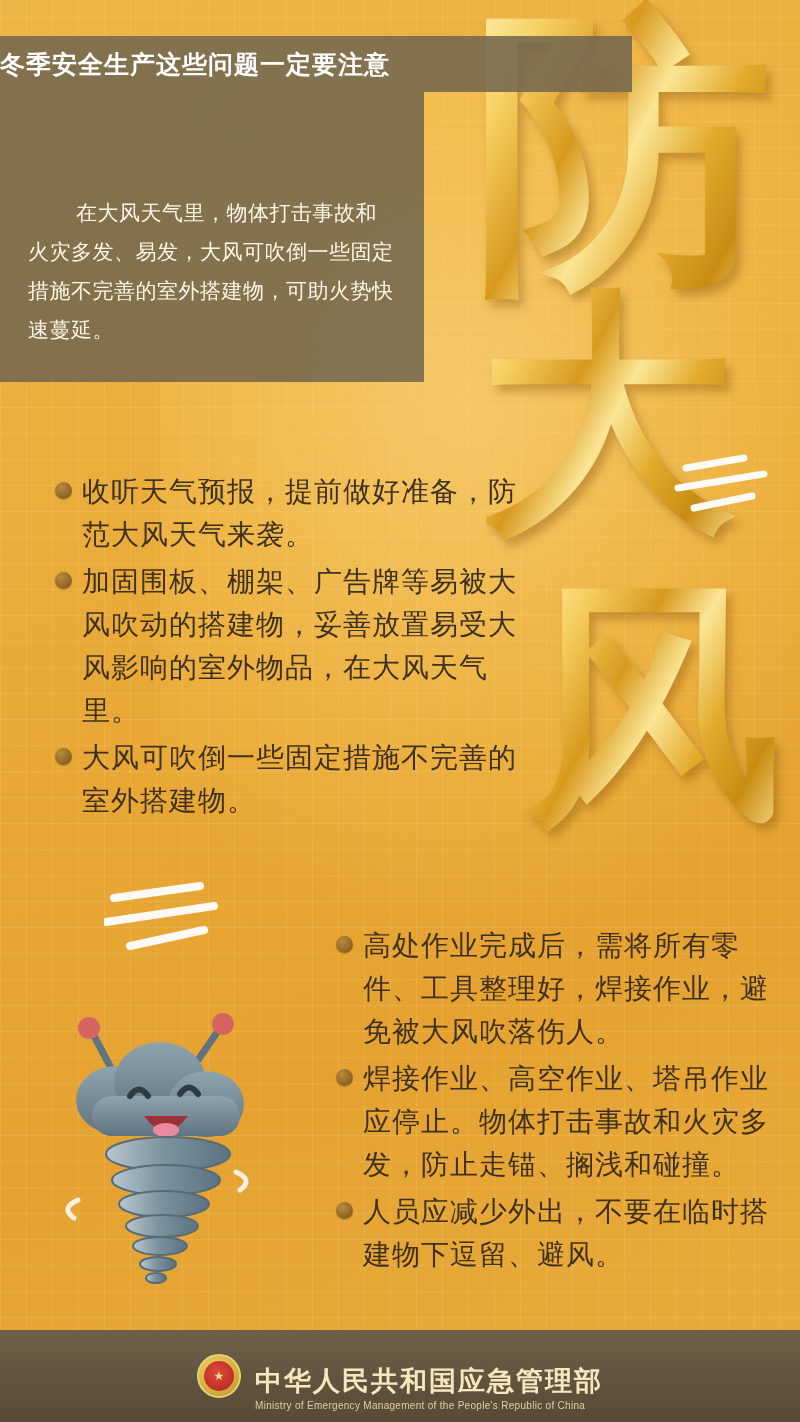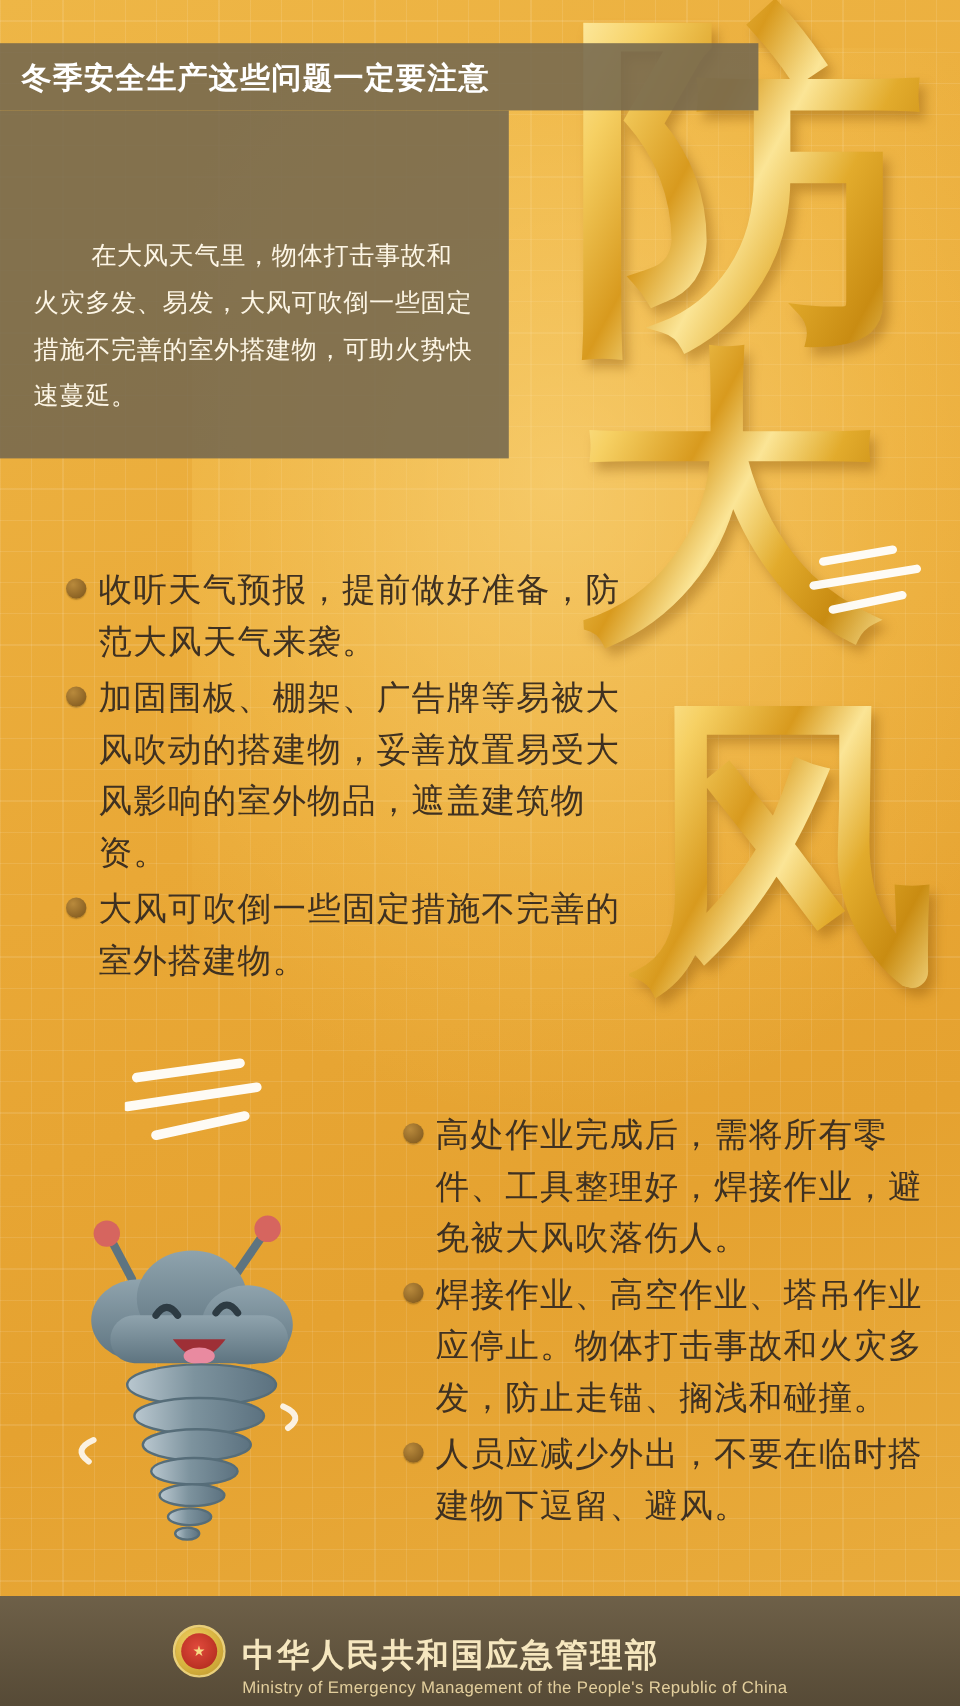--- a/index.html
+++ b/index.html
@@ -69,21 +69,20 @@
     height: 56px;
     background: rgba(116,104,78,0.88);
     display: flex;
     align-items: center;
   }
   .header-title {
     color: #ffffff;
     font-size: 25px;
     font-weight: bold;
     letter-spacing: 1px;
-    padding-left: 18px;
     white-space: nowrap;
   }
   .header-tail {
     position: absolute;
     top: 92px;
     left: 0;
     width: 424px;
     height: 78px;
     background: rgba(116,104,78,0.88);
   }
@@ -189,21 +188,21 @@
     justify-content: center;
   }
   .footer-texts { color: #f6e7bf; margin-top: 24px; }
   .footer-cn {
     font-size: 27px;
     font-weight: bold;
     letter-spacing: 2px;
     line-height: 32px;
   }
   .footer-en {
-    font-size: 14px;
+    font-size: 10px;
     letter-spacing: 0.3px;
     color: #e3cf9d;
     margin-top: 3px;
   }
 </style>
 </head>
 <body>
 
 <div class="poster">
 
@@ -232,21 +231,21 @@
     </g>
   </svg>
 
   <div class="list list-top">
     <div class="bullet-row">
       <span class="dot"></span>
       <span class="item-text">收听天气预报，提前做好准备，防范大风天气来袭。</span>
     </div>
     <div class="bullet-row">
       <span class="dot"></span>
-      <span class="item-text">加固围板、棚架、广告牌等易被大风吹动的搭建物，妥善放置易受大风影响的室外物品，遮盖建筑物资。</span>
+      <span class="item-text">加固围板、棚架、广告牌等易被大风吹动的搭建物，妥善放置易受大风影响的室外物品，在大风天气里。</span>
     </div>
     <div class="bullet-row">
       <span class="dot"></span>
       <span class="item-text">大风可吹倒一些固定措施不完善的室外搭建物。</span>
     </div>
   </div>
 
   <svg class="swoosh swoosh-left" width="130" height="80" viewBox="0 0 130 80">
     <g stroke="#ffffff" stroke-width="8" stroke-linecap="round" fill="none" opacity="0.95">
       <line x1="10" y1="18" x2="96" y2="6"></line>

